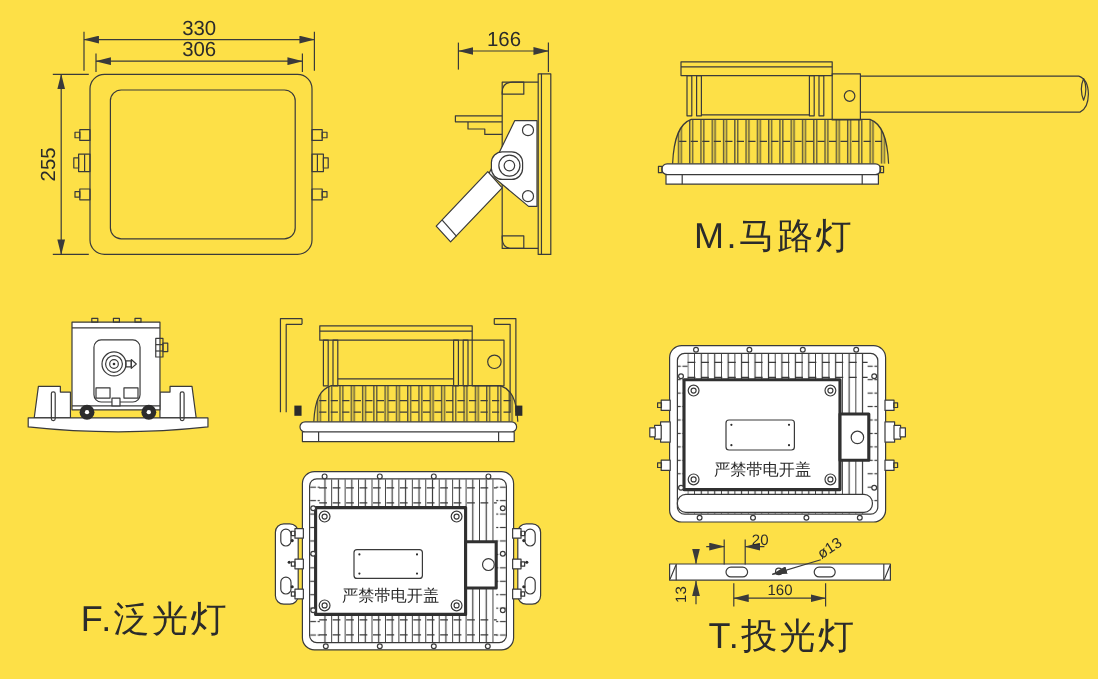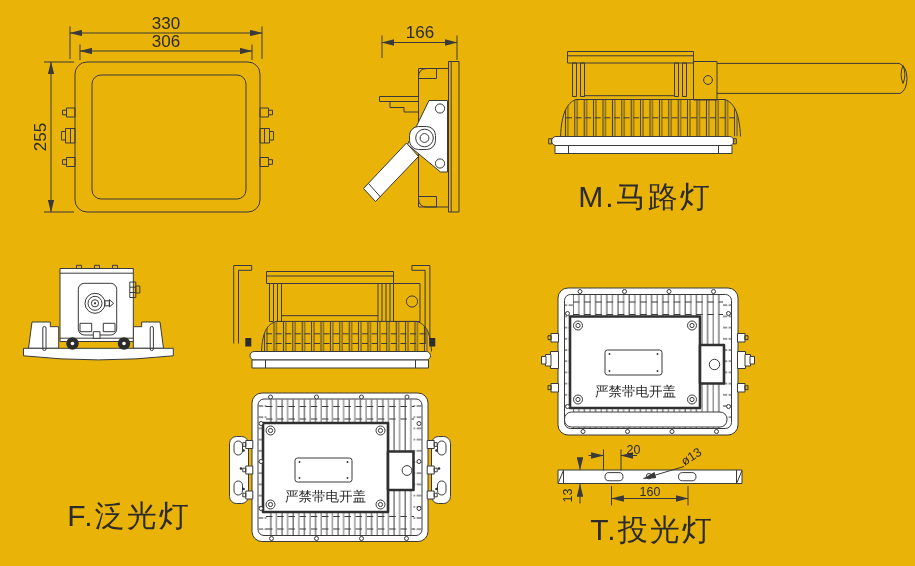--- a/index.html
+++ b/index.html
@@ -1,16 +1,16 @@
 <!DOCTYPE html>
 <html><head>
 <meta charset="utf-8">
 <style>
   html,body { margin:0; padding:0; background:#fff; }
-  .stage { position:relative; width:915px; height:566px; background:#eab308; overflow:hidden;
+  .stage { position:relative; width:915px; height:566px; background:#fde047; overflow:hidden;
            font-family:"Liberation Sans", sans-serif; }
   svg { display:block; }
   .ln   { fill:none; stroke:#3a3a3a; stroke-width:1; stroke-linejoin:round; }
   .lnw  { fill:#ffffff; stroke:#3a3a3a; stroke-width:1; stroke-linejoin:round; }
   .thk  { fill:#ffffff; stroke:#303030; stroke-width:2.6; stroke-linejoin:round; }
   .dk   { fill:#2c2c2c; stroke:none; }
   .dim  { stroke:#3a3a3a; stroke-width:1; fill:none; }
   .tick { stroke:#3a3a3a; stroke-width:1; fill:none; stroke-dasharray:6 3.6; }
   .tickB{ stroke:#3a3a3a; stroke-width:1; fill:none; stroke-dasharray:6.5 4.7; }
   text  { fill:#2b2b2b; }

